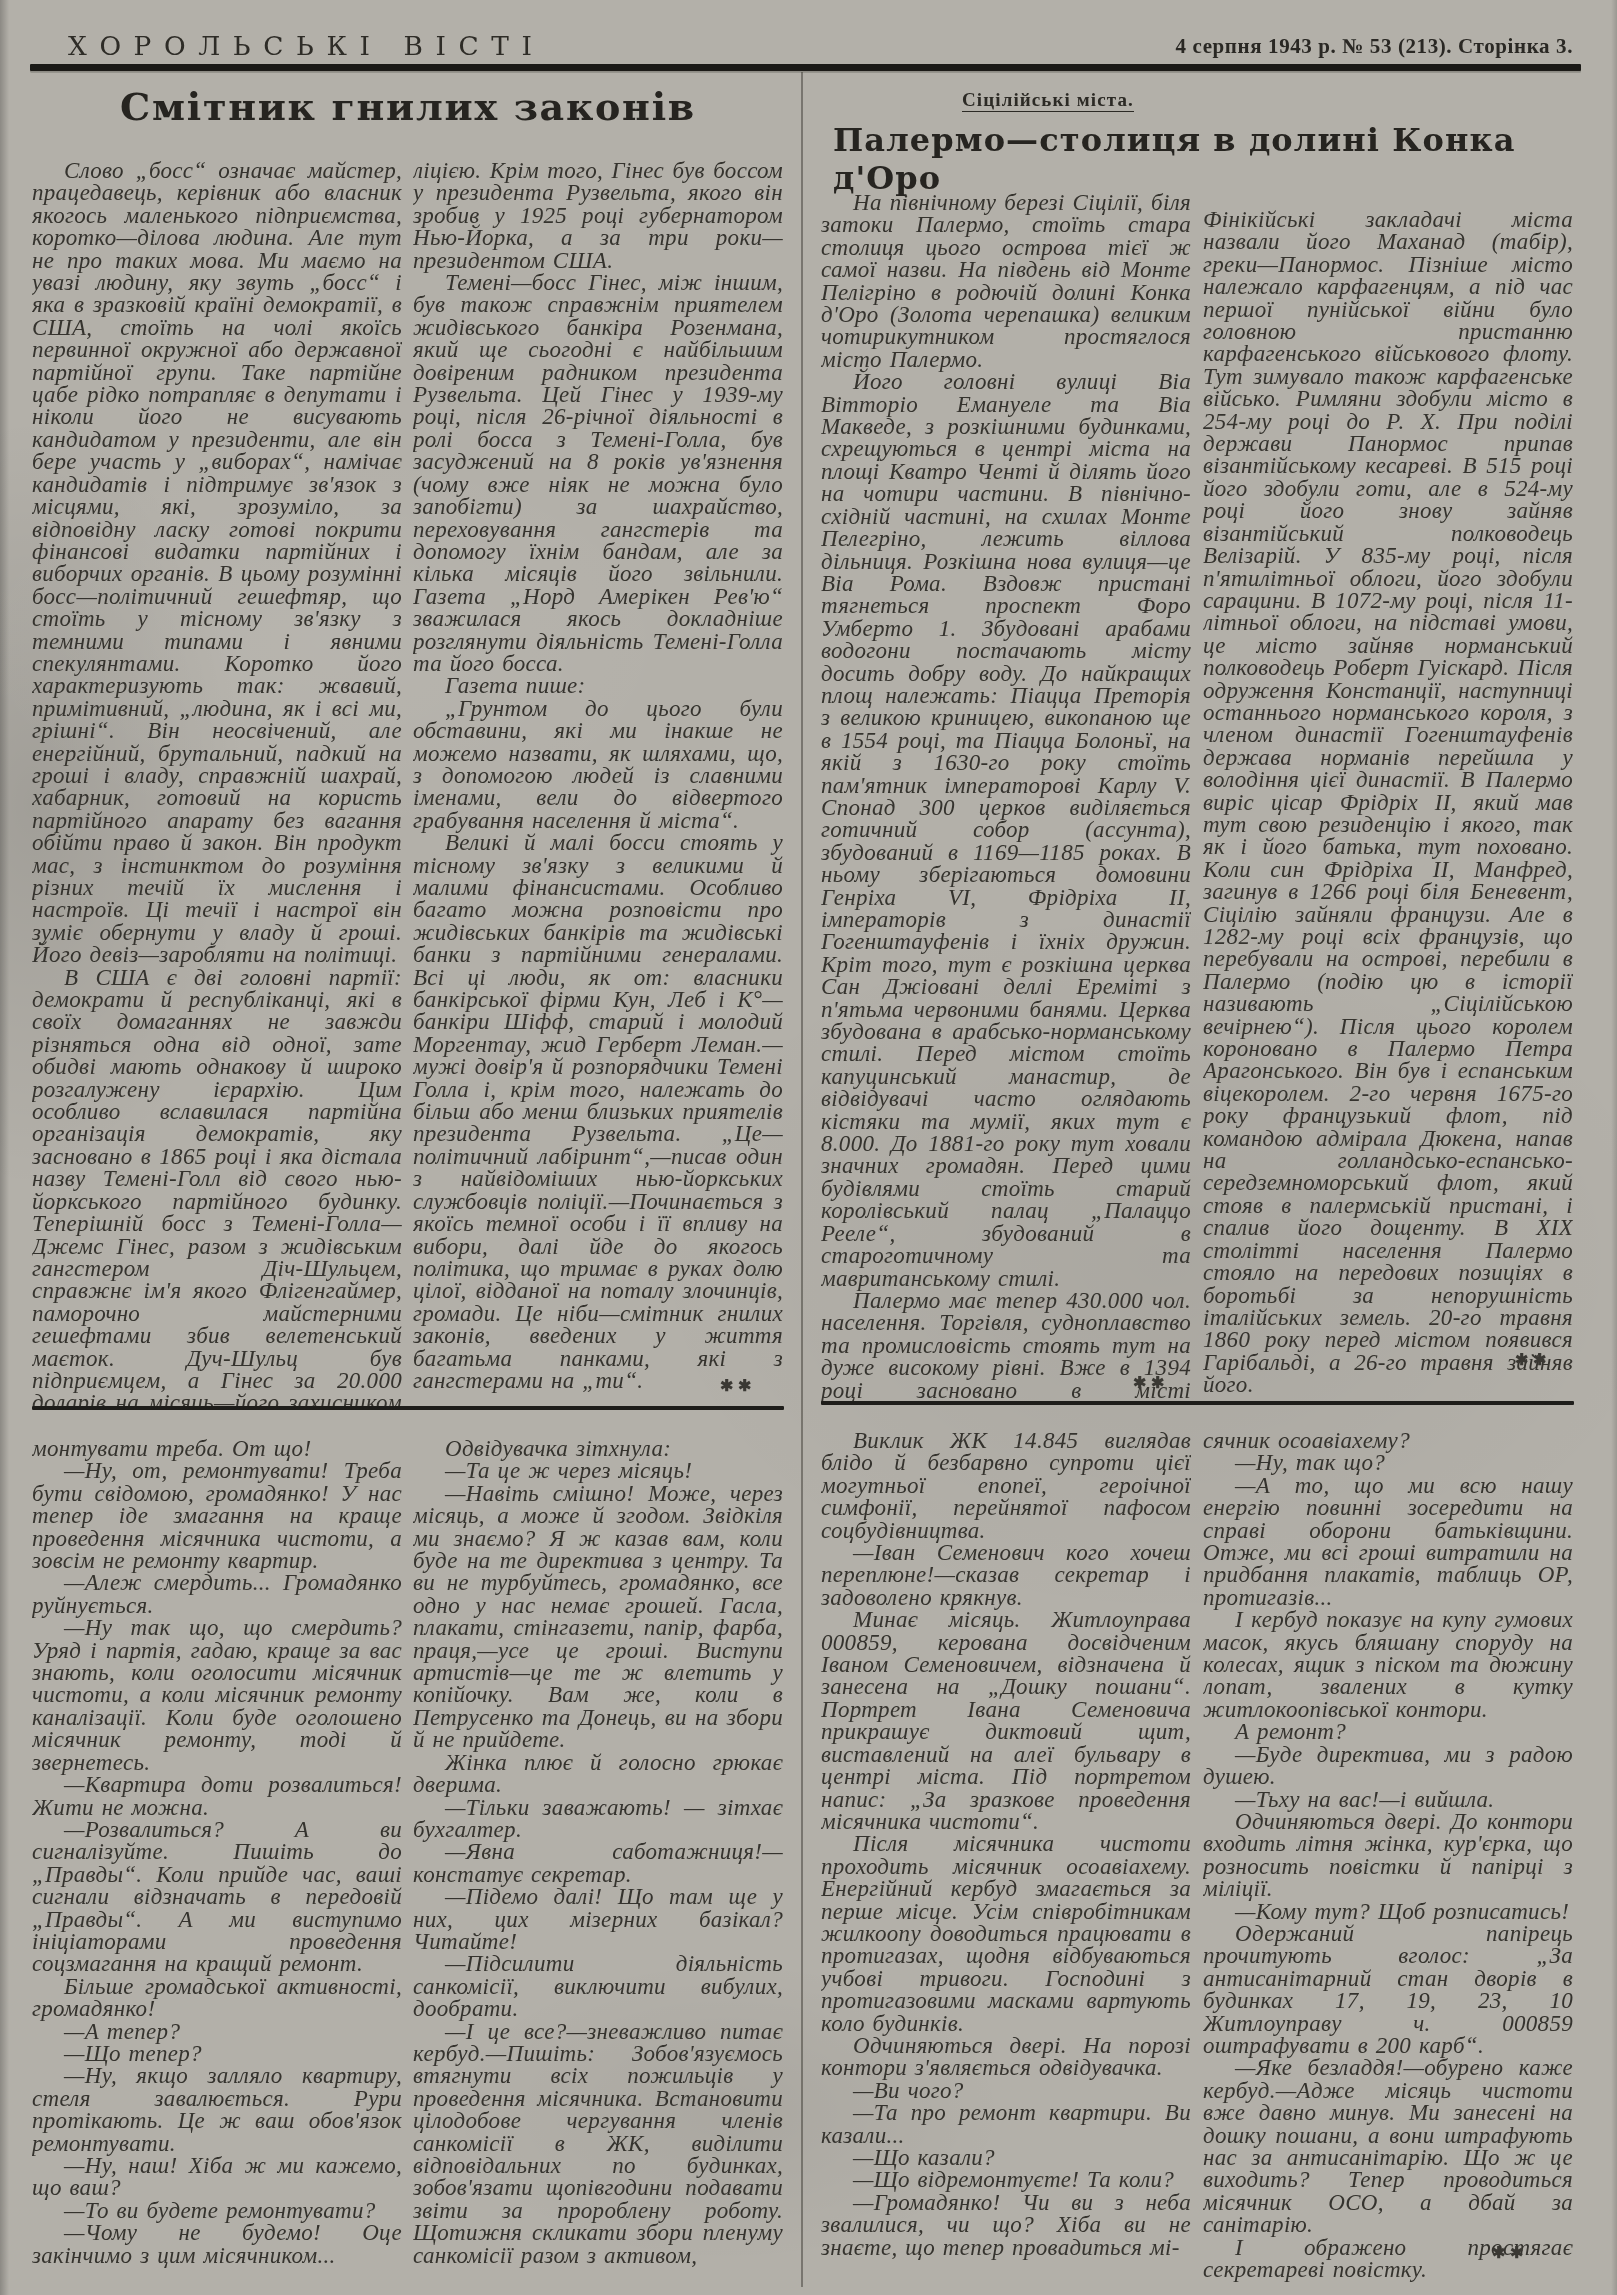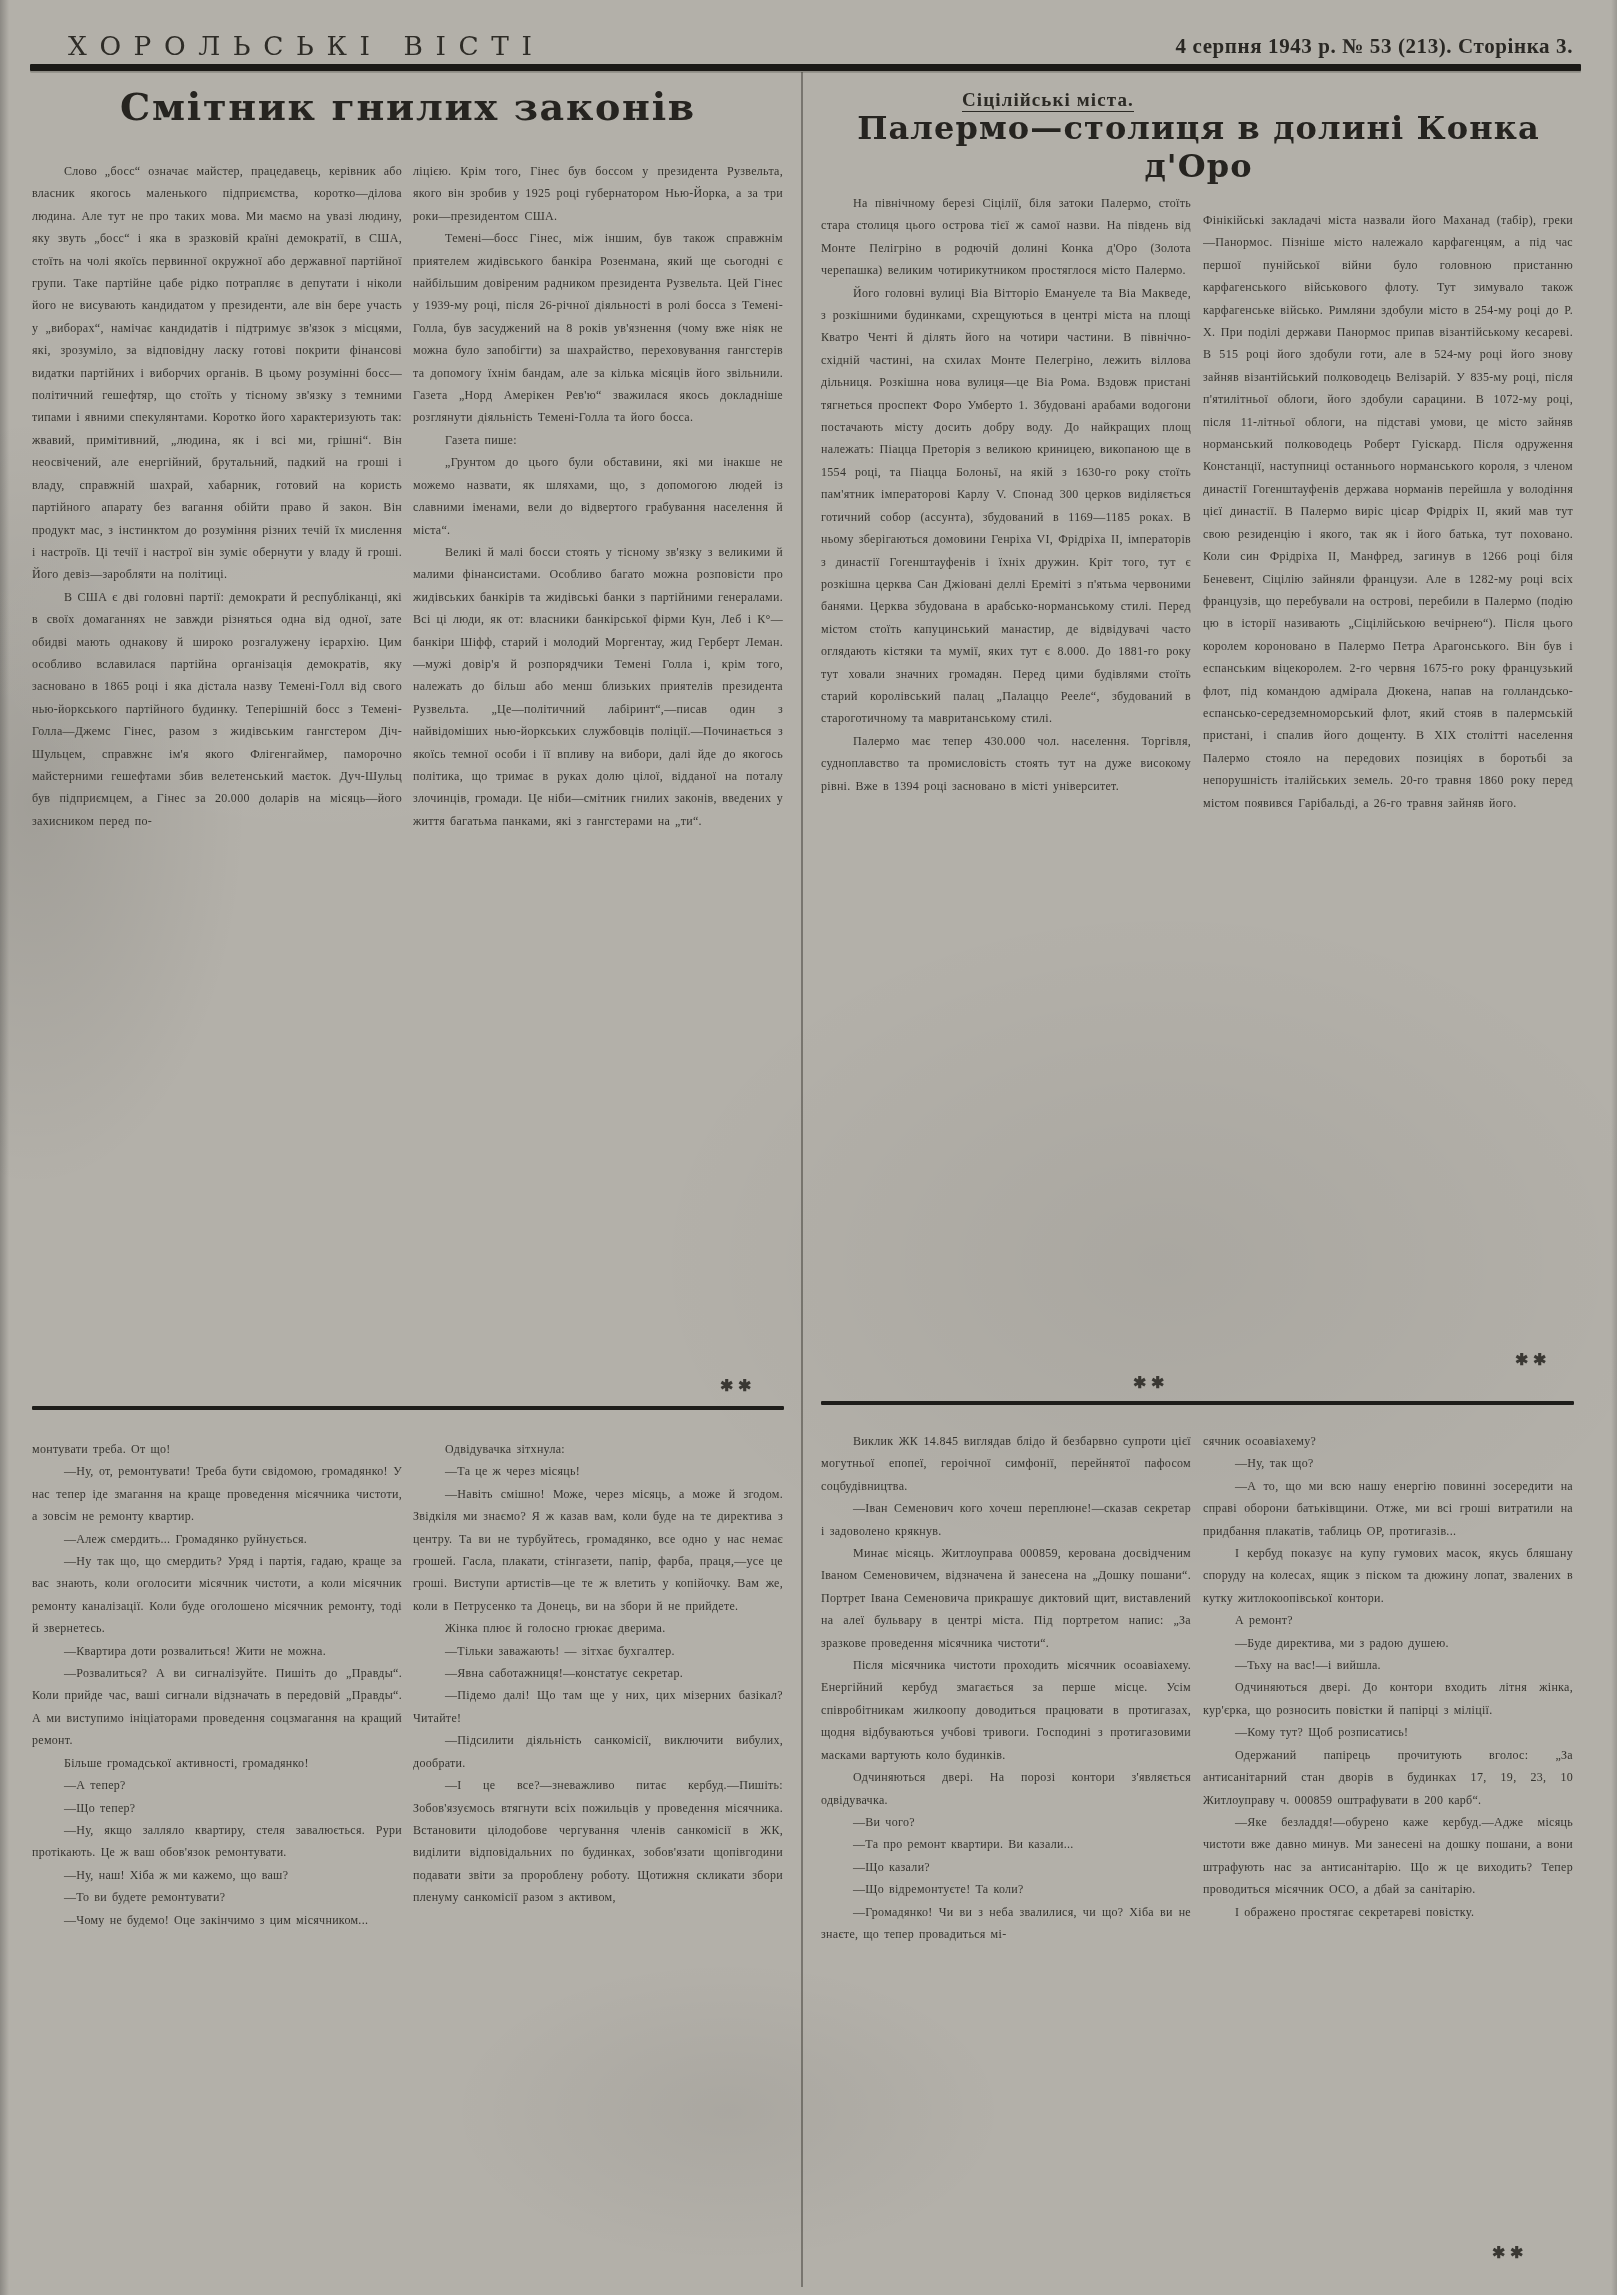--- a/index.html
+++ b/index.html
@@ -38,28 +38,29 @@
   .title-left{
     position:absolute;left:32px;top:84px;width:752px;margin:0;text-align:center;
     font-family:"DejaVu Serif", serif;font-size:38px;font-weight:bold;color:#262420;
     letter-spacing:1.7px;
   }
   .kicker{
     position:absolute;left:946px;top:73px;margin:16px;font-size:19px;font-weight:bold;
     color:#2c2a25;border-bottom:1.7px solid #2c2a25;padding-bottom:0;letter-spacing:1.1px;
   }
   .title-right{
-    position:absolute;left:821px;top:109px;width:755px;margin:0;text-align:center;
+    position:absolute;left:821px;top:109px;width:755px;margin:12px;
     font-family:"DejaVu Serif", serif;font-size:32px;font-weight:bold;color:#262420;
     letter-spacing:1.1px;
   }
   .col{
     position:absolute;width:370px;overflow:hidden;
-    font-size:12px;line-height:22.4px;letter-spacing:0.3px;word-spacing:1.7px;
+    font-size:23px;line-height:22.4px;letter-spacing:0.3px;word-spacing:1.7px;
     text-align:justify;
+    font-style:italic;
   }
   .col p{margin:0;text-indent:32px;}
   .col p.cont{text-indent:0;}
   .la1{left:32px;top:160px;height:1246px;}
   .la2{left:413px;top:160px;height:1246px;}
   .ra1{left:821px;top:192px;height:1212px;}
   .ra2{left:1203px;top:209px;height:1212px;}
   .fe1{left:32px;top:1438px;height:850px;}
   .fe2{left:413px;top:1438px;height:850px;}
   .fe3{left:821px;top:1430px;height:858px;}

